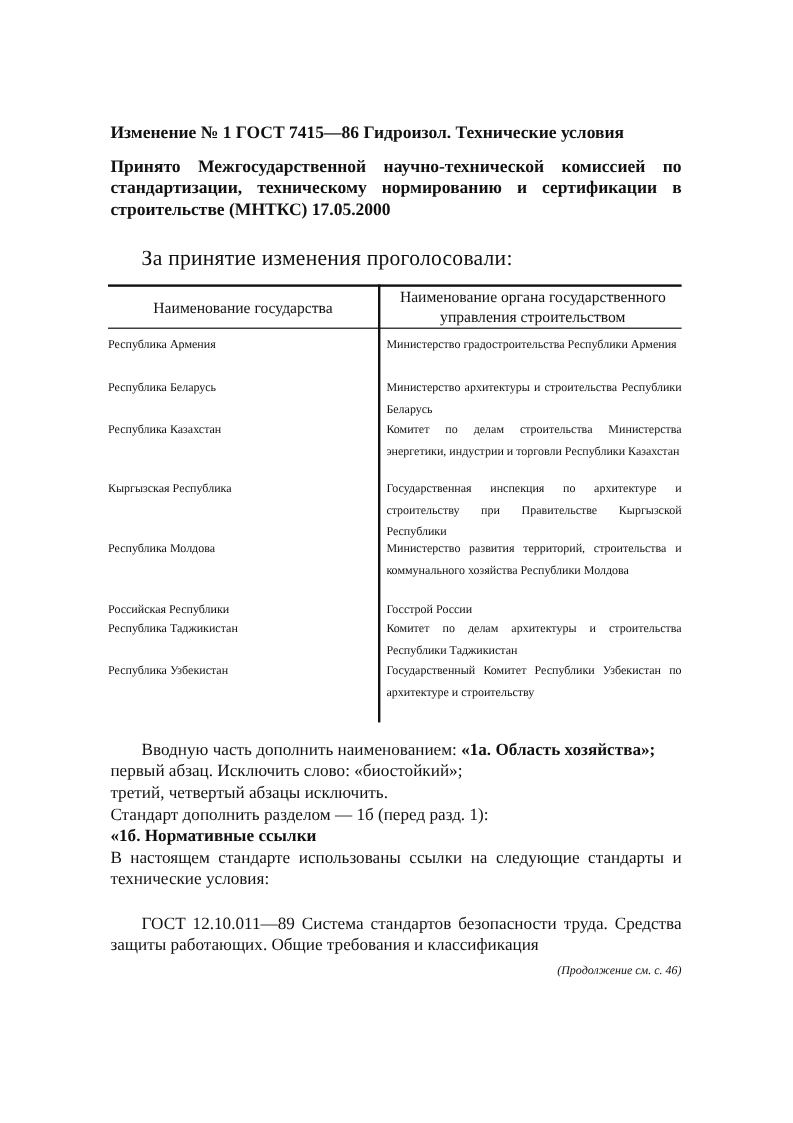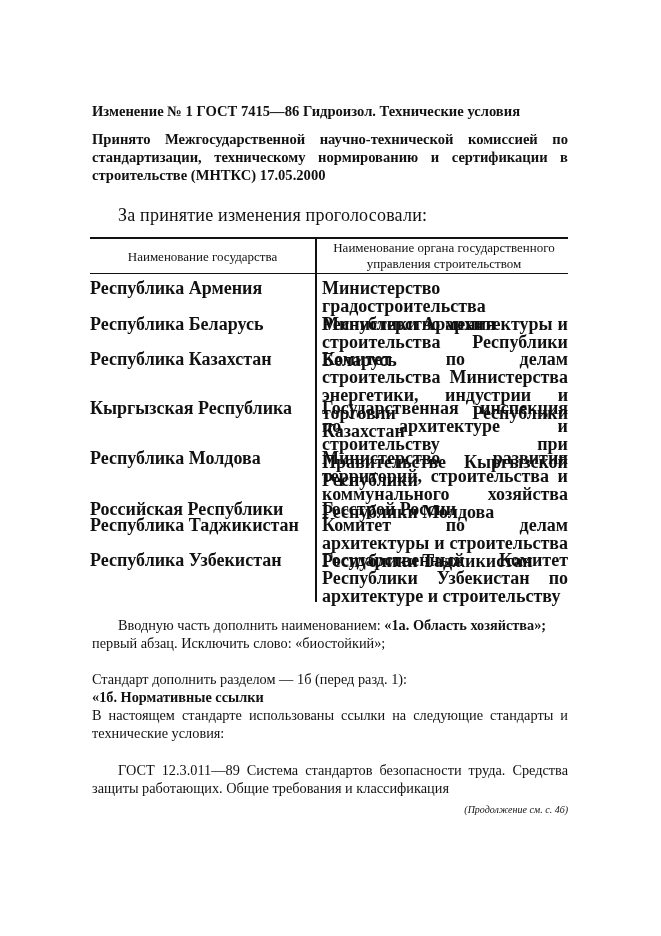--- a/index.html
+++ b/index.html
@@ -12,21 +12,21 @@
   .h2 { top:113px; text-align:justify; text-align-last:left; }
   .h3 { top:168px; }
   .votes { position:absolute; left:118px; top:189px; font-size:18px; line-height:18px; letter-spacing:0.2px; }
   .tbl { position:absolute; left:90px; top:220px; width:478px; }
   .tbl-top { position:absolute; left:0; top:0; width:478px; height:2px; background:#111; }
   .tbl-head-bottom { position:absolute; left:0; top:36px; width:478px; height:1px; background:#111; }
   .tbl-vline { position:absolute; left:225px; top:0; width:2px; height:365px; background:#111; }
   .th { position:absolute; font-size:13px; line-height:16px; text-align:center; }
   .th-left { left:0; width:225px; top:12px; }
   .th-right { left:230px; width:248px; top:3px; }
-  .row { position:absolute; font-size:18px; line-height:18px;font-weight:bold; }
+  .row { position:absolute; font-size:10px; line-height:18px; }
   .c-left { left:0; width:222px; }
   .c-right { left:232px; width:246px; text-align:justify; text-align-last:left; }
   .body-text { position:absolute; left:92px; width:476px; font-size:14.3px; line-height:18.2px; }
   .indent { text-indent:26px; }
   .justify { text-align:justify; text-align-last:left; }
   .cont { position:absolute; right:93px; top:787px; font-size:10px; font-style:italic; }
 </style>
 </head>
 <body>
 
@@ -65,19 +65,20 @@
 
     <div class="row c-left" style="top:279px">Республика Таджикистан</div>
     <div class="row c-right" style="top:279px">Комитет по делам архитектуры и строительства Республики Таджикистан</div>
 
     <div class="row c-left" style="top:314px">Республика Узбекистан</div>
     <div class="row c-right" style="top:314px">Государственный Комитет Республики Узбекистан по архитектуре и строительству</div>
   </div>
 
   <div class="body-text indent" style="top:599px"><span>Вводную часть дополнить наименованием: </span><span class="bold">«1а. Область хозяйства»;</span></div>
   <div class="body-text" style="top:617px">первый абзац. Исключить слово: «биостойкий»;</div>
+  <div class="body-text" style="top:635px">третий, четвертый абзацы исключить.</div>
   <div class="body-text" style="top:653px">Стандарт дополнить разделом — 1б (перед разд. 1):</div>
   <div class="body-text bold" style="top:671px">«1б. Нормативные ссылки</div>
   <div class="body-text justify" style="top:689px">В настоящем стандарте использованы ссылки на следующие стандарты и технические условия:</div>
-  <div class="body-text justify indent" style="top:744px">ГОСТ 12.3.011—89 Система стандартов безопасности труда. Средства защиты работающих. Общие требования и классификация</div>
+  <div class="body-text justify indent" style="top:744px">ГОСТ 12.10.011—89 Система стандартов безопасности труда. Средства защиты работающих. Общие требования и классификация</div>
 
   <div class="cont">(Продолжение см. с. 46)</div>
 </div>
 
 </body></html>

